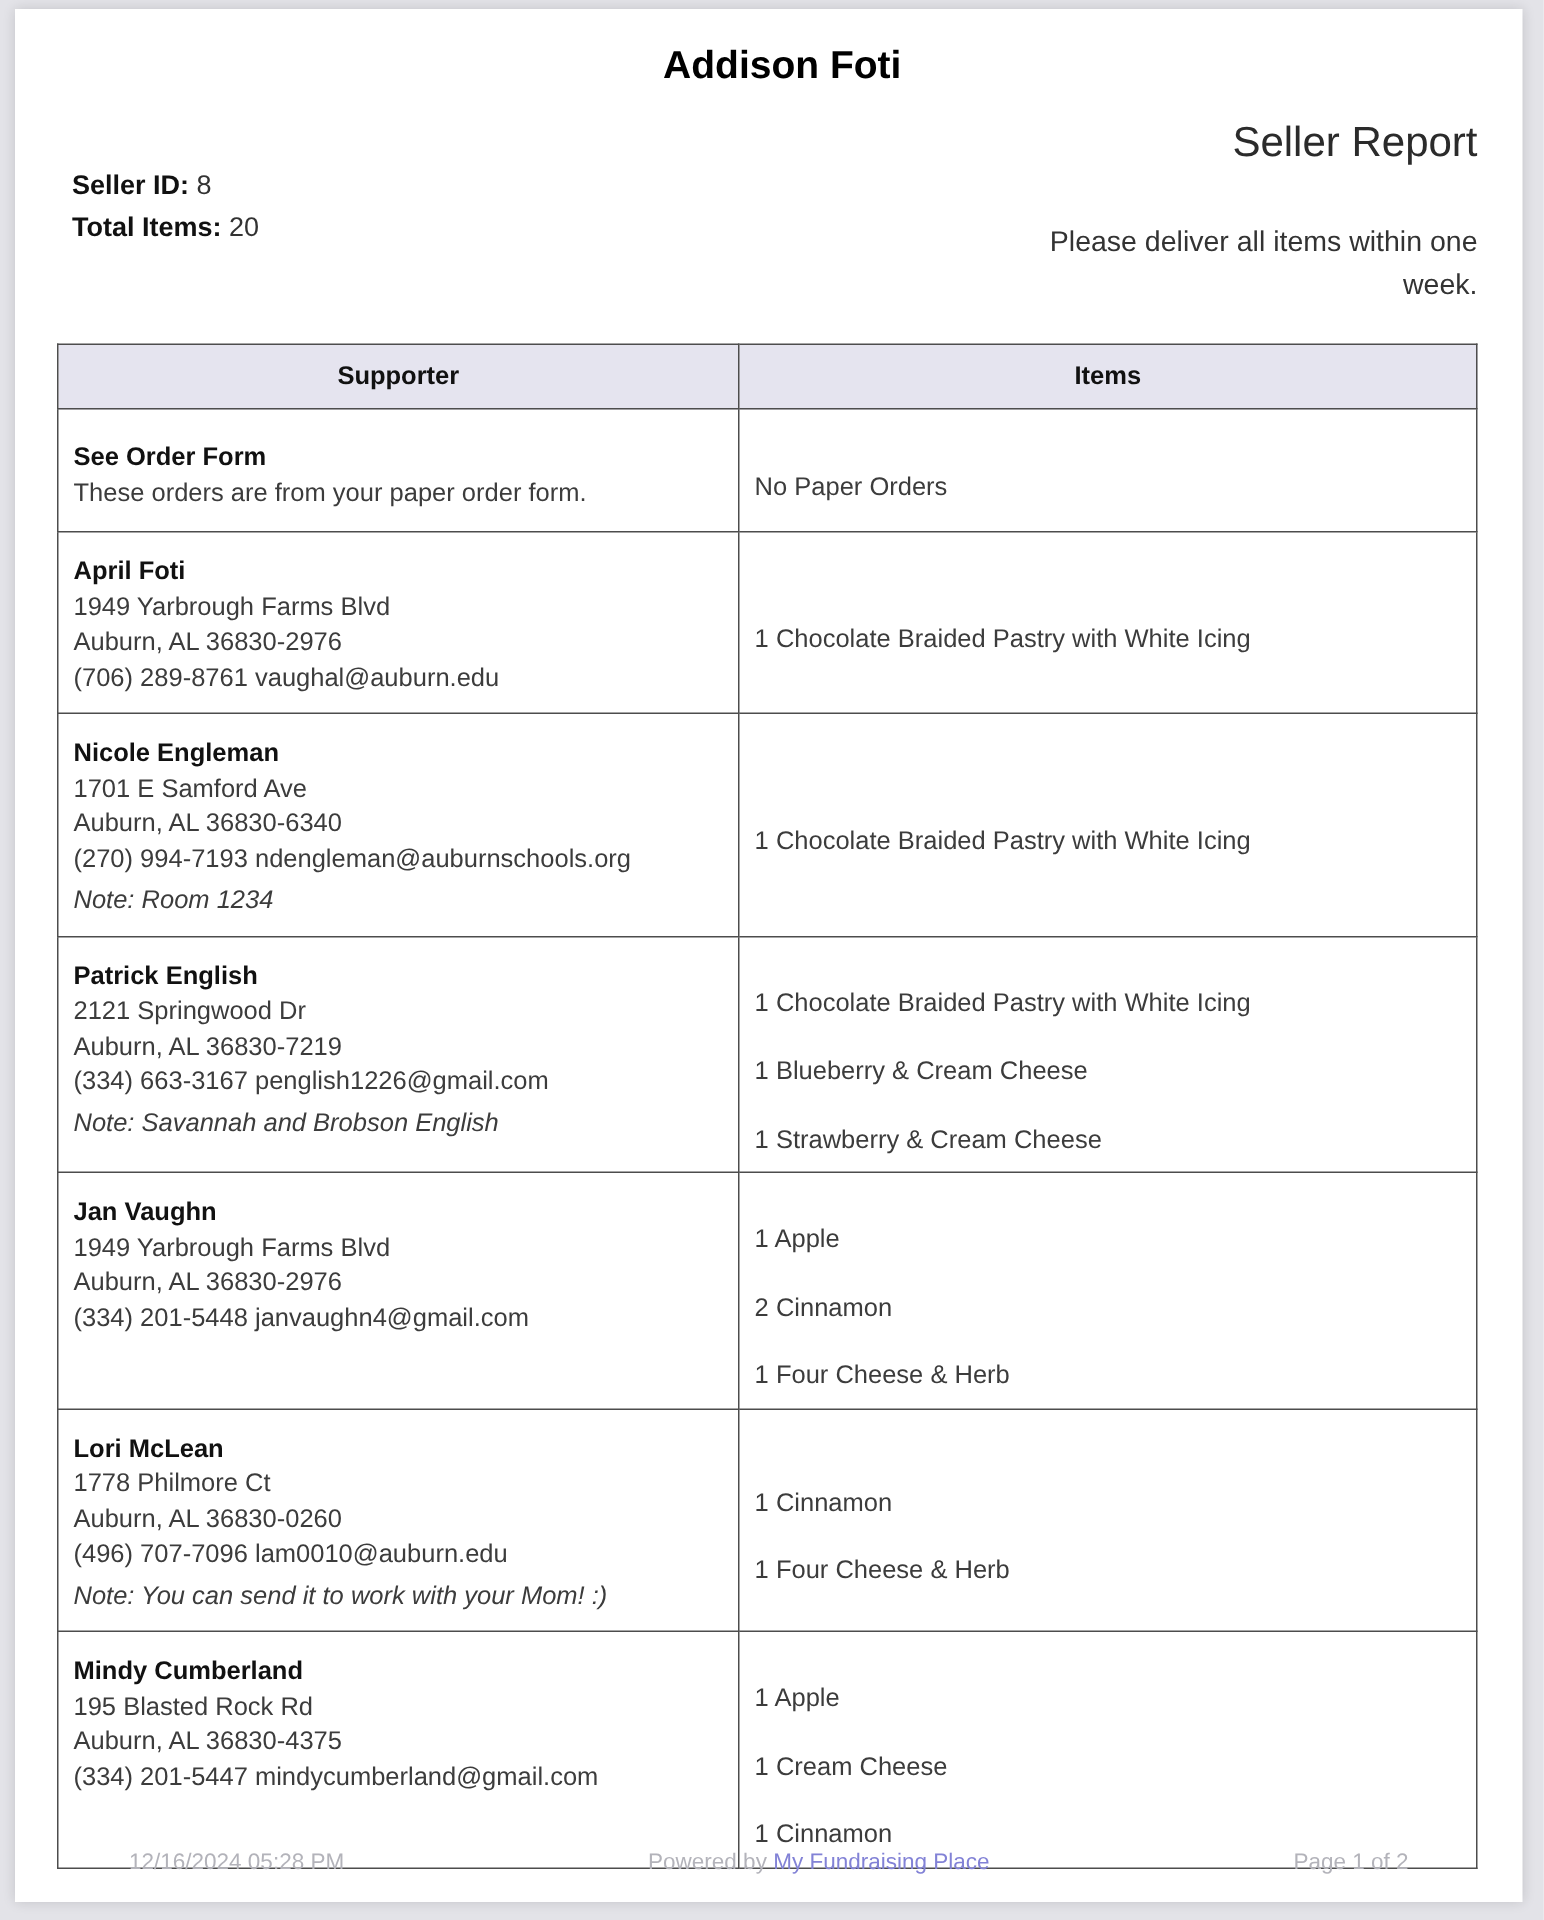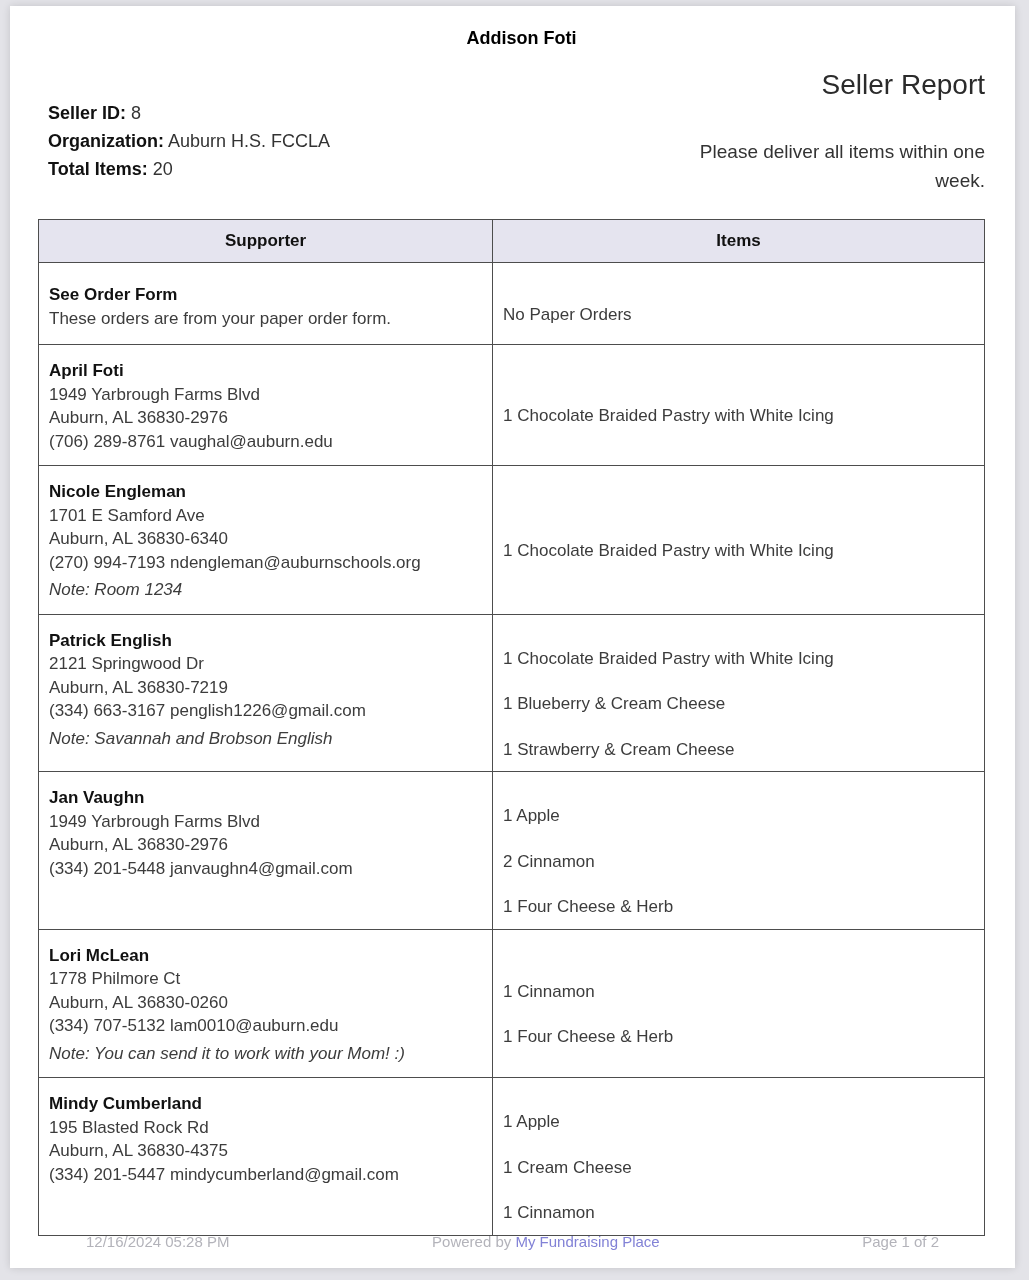--- a/index.html
+++ b/index.html
@@ -19,21 +19,21 @@
   .page {
     position: absolute;
     left: 10px; top: 6px; right: 14px; bottom: 12px;
     background: #ffffff;
     box-shadow: 0 0 8px rgba(0,0,0,0.14);
   }
   .doc-header { padding: 22px 20px 0 38px; }
   .doc-title {
     margin: 0;
     text-align: center;
-    font-size: 18px;
+    font-size: 26px;
     font-weight: bold;
     color: #000;
   }
   .header-row {
     display: flex;
     justify-content: space-between;
     margin-top: 14px;
   }
   .info-block { font-size: 18px; line-height: 28px; color: #333; margin-top: 36px; }
   .info-label { font-weight: bold; color: #111; }
@@ -113,24 +113,20 @@
   <div class="doc-header">
     <h1 class="doc-title">Addison Foti</h1>
 
     <div class="header-row">
       <div class="info-block">
         <div class="info-line">
           <span class="info-label">Seller ID:</span>
           <span class="info-value">8</span>
         </div>
         <div class="info-line">
-          <span class="info-label">Organization:</span>
-          <span class="info-value">Auburn H.S. FCCLA</span>
-        </div>
-        <div class="info-line">
           <span class="info-label">Total Items:</span>
           <span class="info-value">20</span>
         </div>
       </div>
 
       <div class="report-block">
         <div class="report-title">Seller Report</div>
         <div class="delivery-note">Please deliver all items within one week.</div>
       </div>
     </div>
@@ -231,21 +227,21 @@
               </div>
     </td>
   </tr>
 
   <tr>
     <td class="supporter-cell">
       <div class="supporter-name">Lori McLean</div>
       <div>
                 <div class="supporter-line">1778 Philmore Ct</div>
                 <div class="supporter-line">Auburn, AL 36830-0260</div>
-                <div class="supporter-line">(334) 707-5132 lam0010@auburn.edu</div>
+                <div class="supporter-line">(496) 707-7096 lam0010@auburn.edu</div>
               </div>
       <div class="supporter-note">Note: You can send it to work with your Mom! :)</div>
     </td>
     <td class="items-cell">
       <div>
                 <div class="item-line">1 Cinnamon</div>
                 <div class="item-line">1 Four Cheese &amp; Herb</div>
               </div>
     </td>
   </tr>

